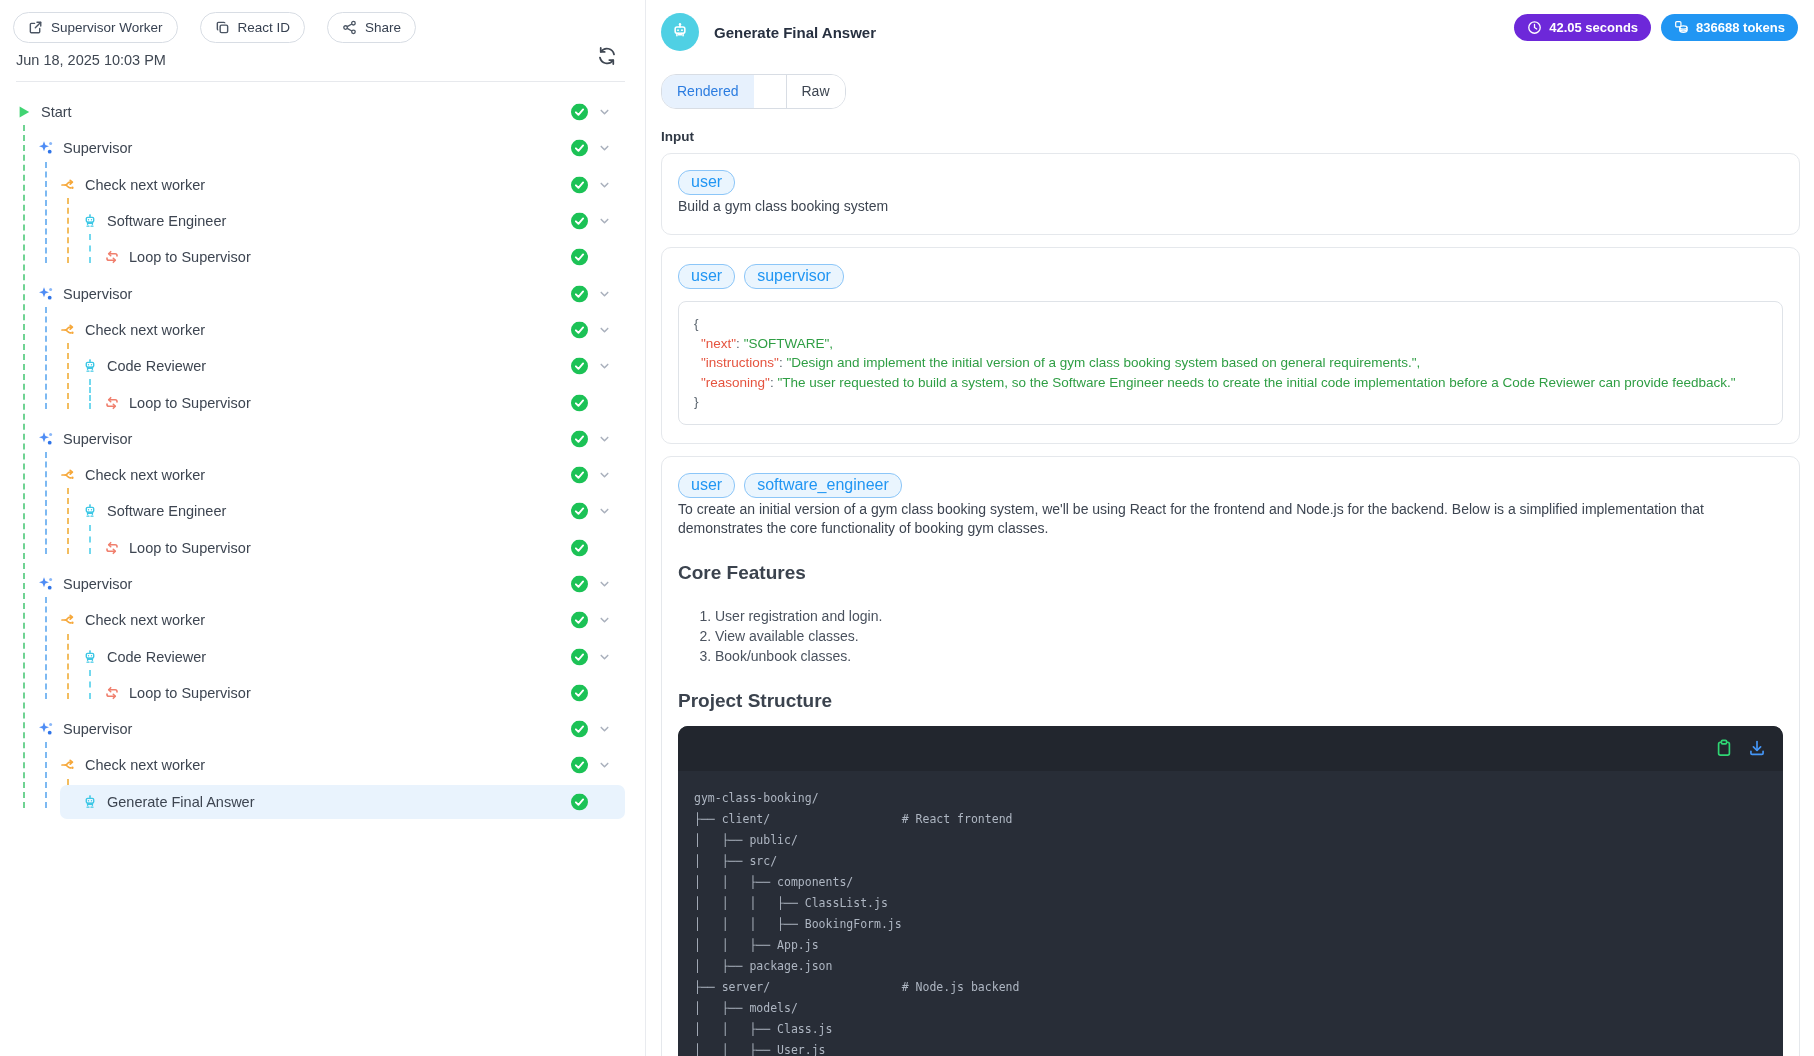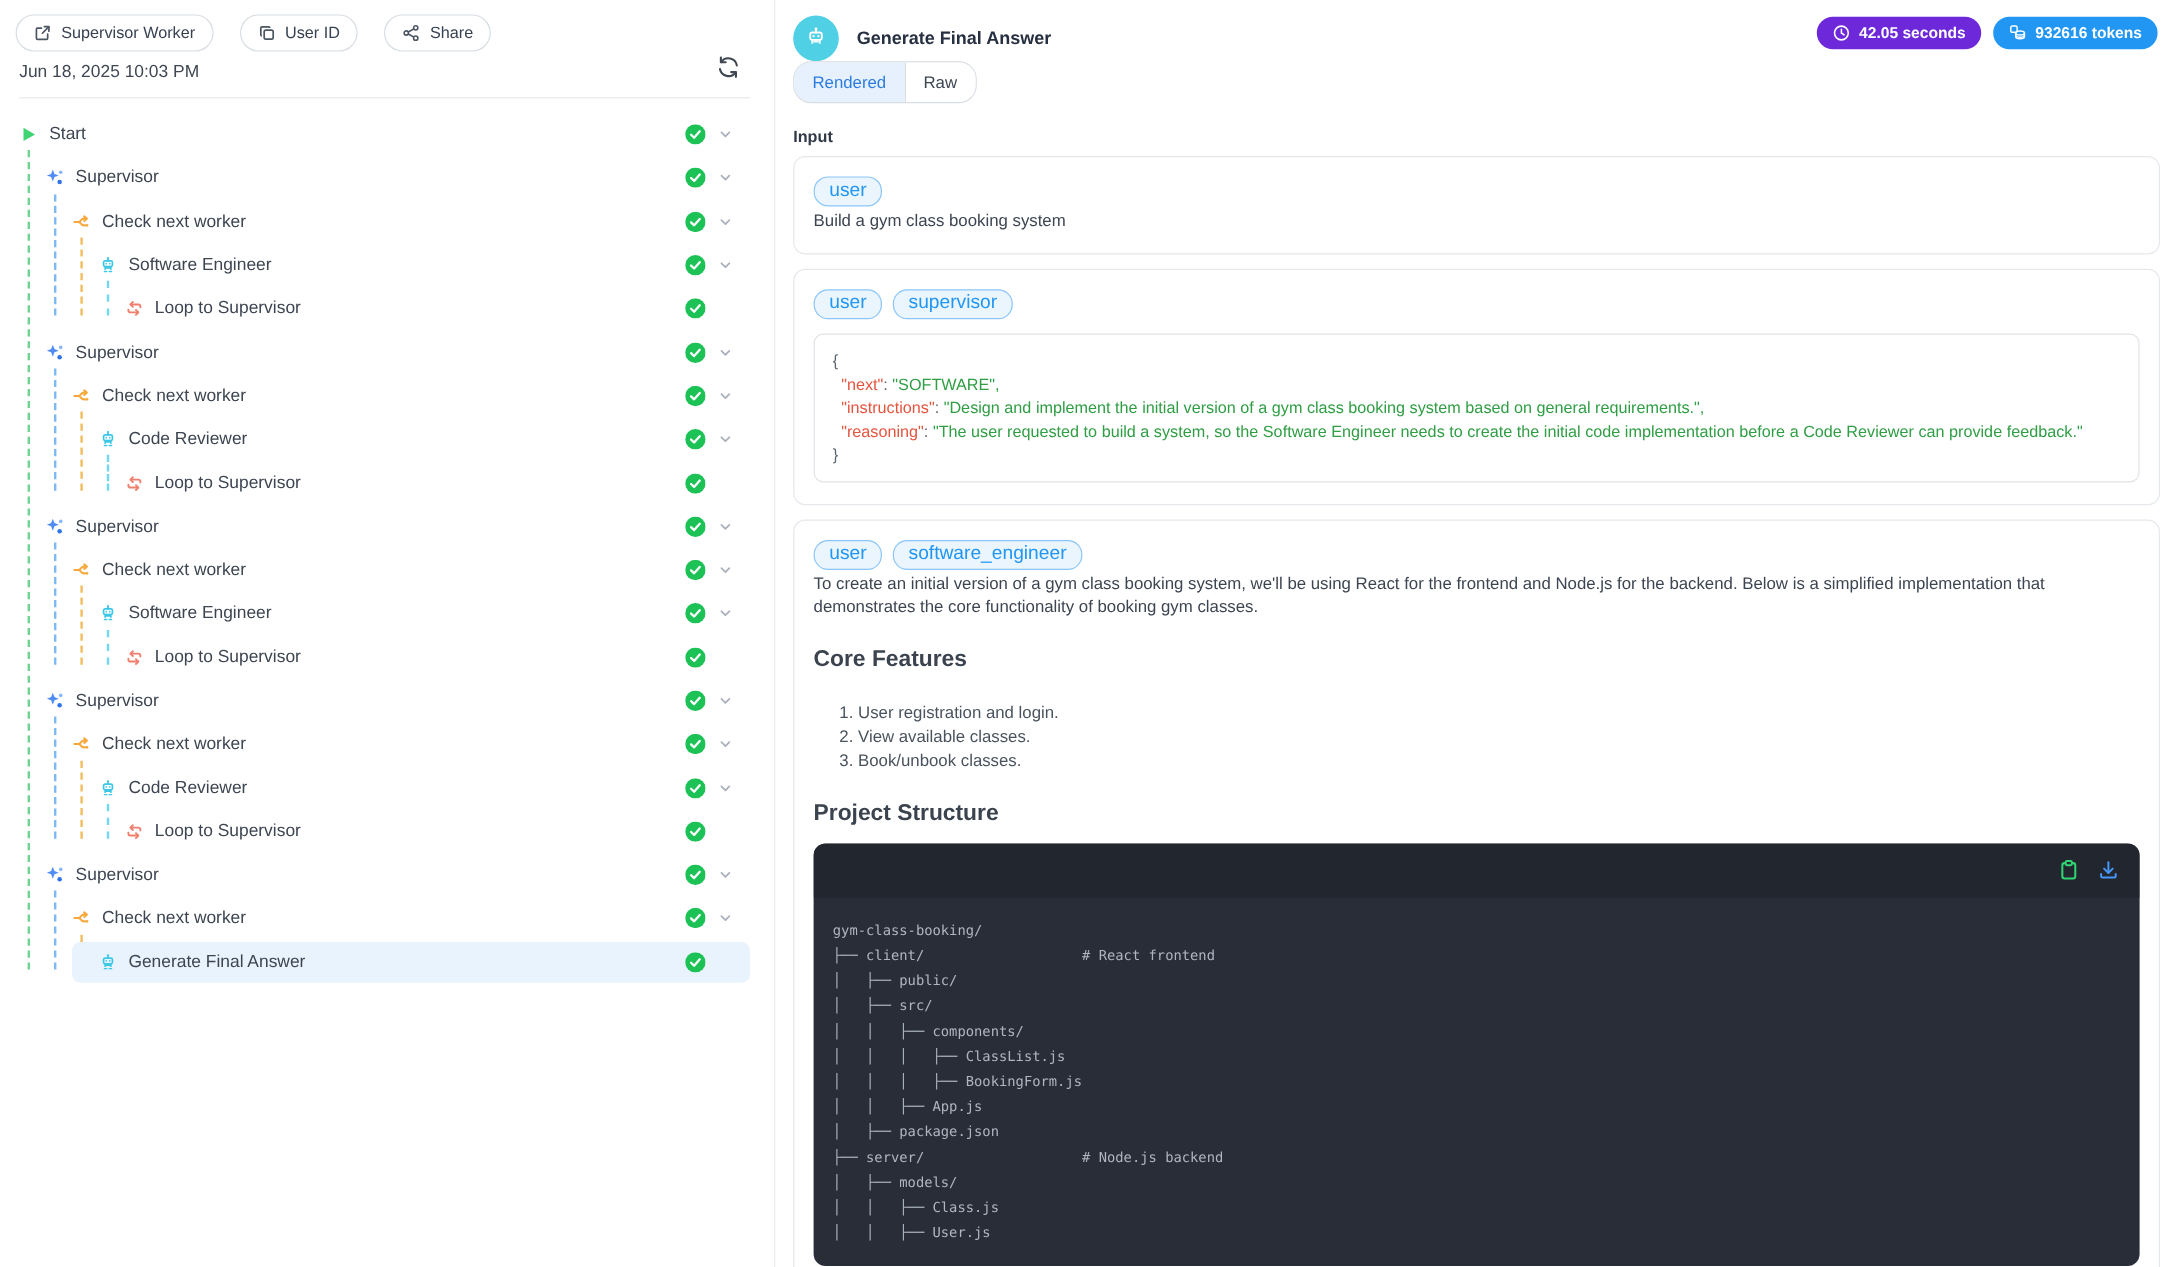--- a/index.html
+++ b/index.html
@@ -41,21 +41,21 @@
   .pills { position:absolute; right:16px; top:14px; display:flex; gap:10px; z-index:5; }
   .pill { height:27px; display:inline-flex; align-items:center; gap:7px; padding:0 13px; border-radius:14px; color:#fff; font-size:13px; font-weight:700; }
   .pill.duration { background:#6d28d9; }
   .pill.tokens { background:#2196f3; }
   .picon { width:15px; height:15px; display:inline-flex; }
   .picon svg { width:100%; height:100%; }
   .mhead { display:flex; align-items:center; padding-top:13px; }
   .avatar { width:38px; height:38px; border-radius:50%; background:#4fd0e4; display:flex; align-items:center; justify-content:center; flex:none; }
   .avatar svg { width:22px; height:22px; }
   .mtitle { margin-left:15px; font-size:15px; font-weight:700; color:#273040; }
-  .tabs { display:inline-flex; margin-top:0; border:1px solid #d8dde4; border-radius:15px; overflow:hidden; background:#fff; }
+  .tabs { display:inline-flex; margin-top:23px; border:1px solid #d8dde4; border-radius:15px; overflow:hidden; background:#fff;gap:32px; }
   .tab { padding:8px 15px 9px; font-size:14px; color:#3d4551; cursor:pointer; background:#fff; }
   .tab + .tab { border-left:1px solid #d8dde4; }
   .tab.active { background:#e7f1fd; color:#2b7ce0; }
   .in-label { margin-top:20px; font-size:13.5px; font-weight:700; color:#2f3844; }
   .card { border:1px solid #e5e8ec; border-radius:10px; background:#fff; padding:16px 16px 18px; margin-top:12px; }
   .messages .card:first-child { margin-top:9px; }
   .badges { display:flex; gap:9px; }
   .badge { border:1px solid #8cc6f8; background:#eaf5fe; color:#2196f3; border-radius:12px; padding:2px 12px 3px; font-size:16px; }
   .msg-text { margin-top:2px; font-size:14px; line-height:19px; color:#3d4551; }
   .json-block { margin-top:12px; border:1px solid #dfe3e8; border-radius:8px; padding:12px 15px; font-size:13.5px; line-height:19.5px; color:#5c6670; background:#fff; }
@@ -88,21 +88,21 @@
         </span>
         <span>Supervisor Worker</span>
       </button>
       <button class="tbtn">
         <span class="bicon">
           <svg viewBox="0 0 16 16" fill="none" stroke="#4b5563" stroke-width="1.5" stroke-linejoin="round">
               <rect x="5.5" y="5.5" width="8" height="8" rx="1.5"></rect>
               <path d="M3.5 10.5c-.6 0-1-.5-1-1v-6c0-.6.4-1 1-1h6c.5 0 1 .4 1 1"></path>
             </svg>
         </span>
-        <span>User ID</span>
+        <span>React ID</span>
       </button>
       <button class="tbtn">
         <span class="bicon">
           <svg viewBox="0 0 16 16" fill="none" stroke="#4b5563" stroke-width="1.4">
               <circle cx="12.2" cy="3.4" r="1.9"></circle>
               <circle cx="3.8" cy="8" r="1.9"></circle>
               <circle cx="12.2" cy="12.6" r="1.9"></circle>
               <path d="M5.6 7.1l4.9-2.8M5.6 8.9l4.9 2.8"></path>
             </svg>
         </span>
@@ -573,21 +573,21 @@
       </div>
       <div class="pill tokens">
         <span class="picon">
           <svg viewBox="0 0 16 16" fill="none" stroke="#fff" stroke-width="1.3" stroke-linecap="round">
               <rect x="1.8" y="1.8" width="5.6" height="5.6" rx="1.2"></rect>
               <ellipse cx="10" cy="8" rx="3.9" ry="1.8"></ellipse>
               <path d="M6.1 8v3.3c0 1 1.8 1.8 3.9 1.8s3.9-.8 3.9-1.8V8"></path>
               <path d="M6.1 9.9c0 1 1.8 1.8 3.9 1.8s3.9-.8 3.9-1.8"></path>
             </svg>
         </span>
-        <span>932616 tokens</span>
+        <span>836688 tokens</span>
       </div>
     </div>
 
     <div class="mhead">
       <div class="avatar">
         <svg viewBox="0 0 20 20" fill="none" stroke="#fff" stroke-width="1.4" stroke-linecap="round">
             <circle cx="10" cy="2.9" r="1.1" fill="#fff" stroke="none"></circle>
             <path d="M10 4.1v1.4"></path>
             <rect x="5.6" y="5.5" width="8.8" height="5.6" rx="1.6"></rect>
             <circle cx="8.2" cy="8.3" r=".85" fill="#fff" stroke="none"></circle>

